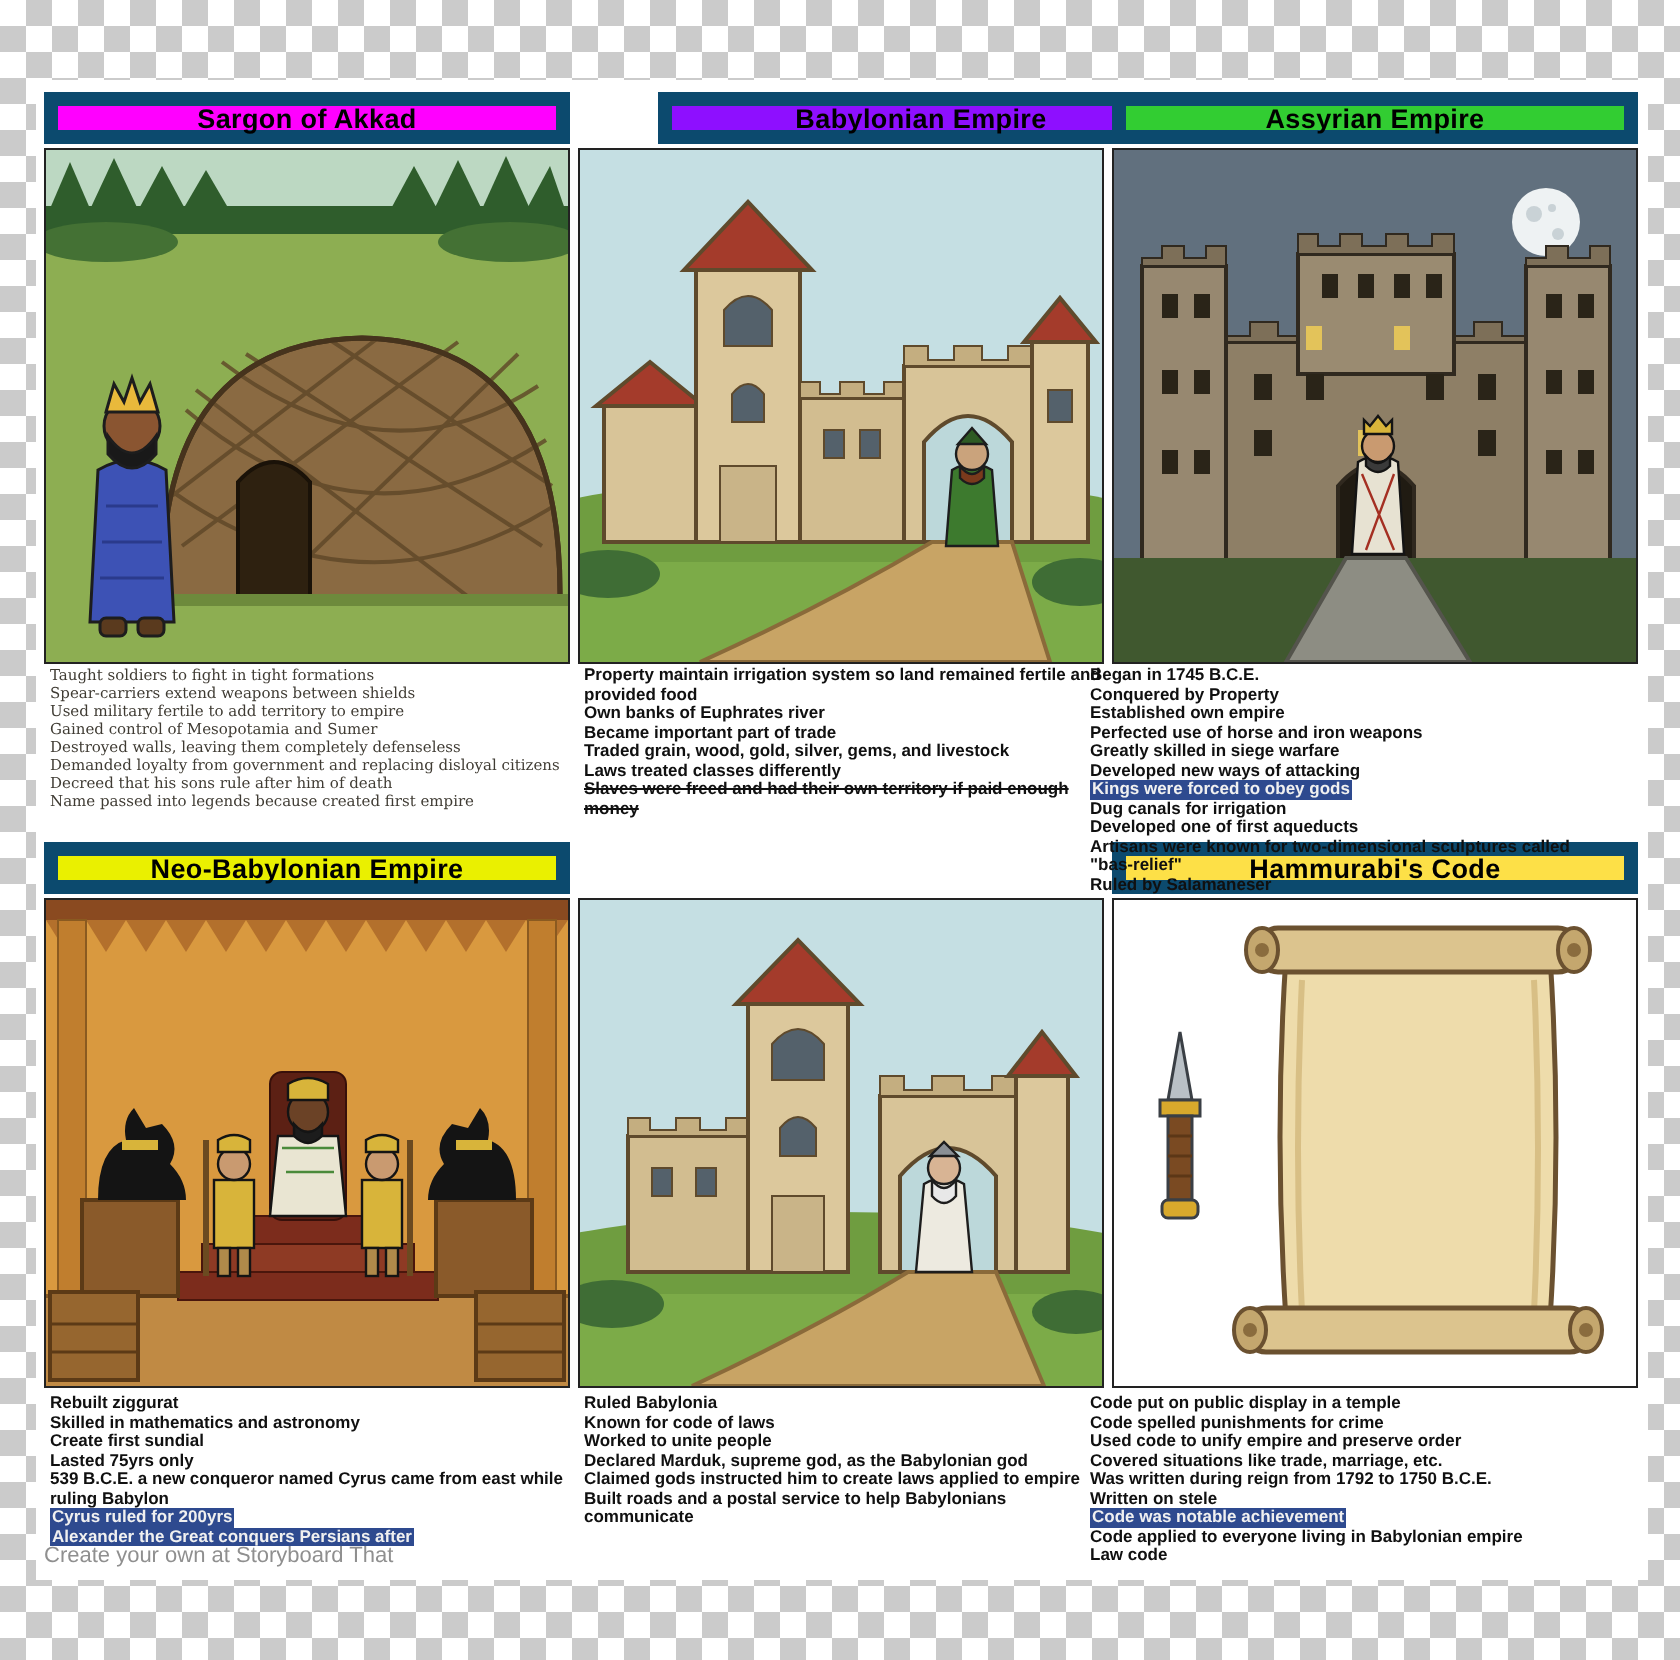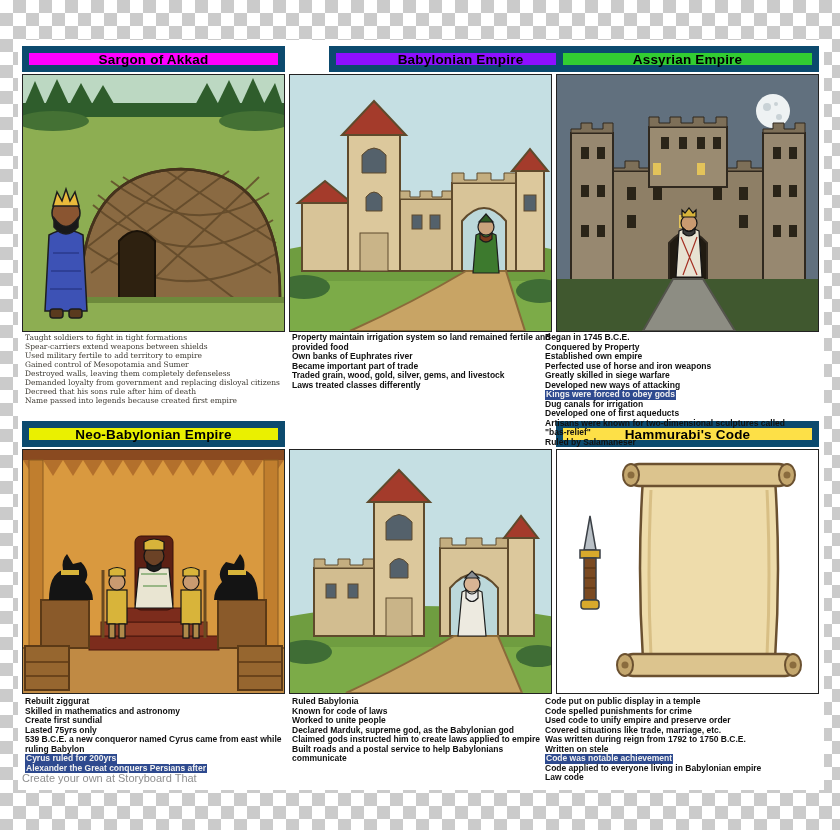--- a/index.html
+++ b/index.html
@@ -339,20 +339,21 @@
       <div class="line">Demanded loyalty from government and replacing disloyal citizens</div>
       <div class="line">Decreed that his sons rule after him of death</div>
       <div class="line">Name passed into legends because created first empire</div>
     </div>
   <div class="textbox c2 text-r1">
       <div class="line">Property maintain irrigation system so land remained fertile and provided food</div>
       <div class="line">Own banks of Euphrates river</div>
       <div class="line">Became important part of trade</div>
       <div class="line">Traded grain, wood, gold, silver, gems, and livestock</div>
       <div class="line">Laws treated classes differently</div>
+      <div class="line strike">Slaves were freed and had their own territory if paid enough money</div>
     </div>
   <div class="textbox c3 text-r1">
       <div class="line">Began in 1745 B.C.E.</div>
       <div class="line">Conquered by Property</div>
       <div class="line">Established own empire</div>
       <div class="line">Perfected use of horse and iron weapons</div>
       <div class="line">Greatly skilled in siege warfare</div>
       <div class="line">Developed new ways of attacking</div>
       <div class="line hl">Kings were forced to obey gods</div>
       <div class="line">Dug canals for irrigation</div>

